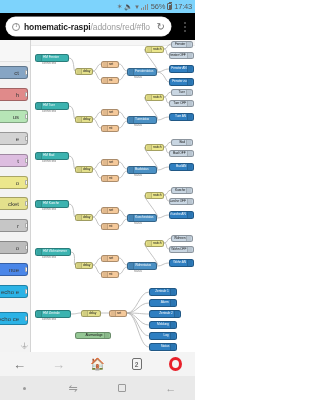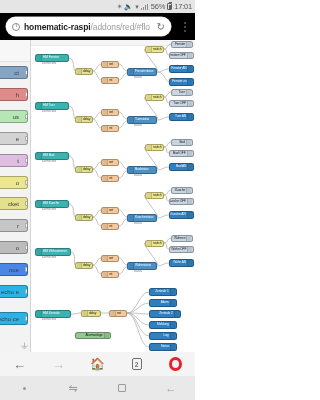--- a/index.html
+++ b/index.html
@@ -6,21 +6,21 @@
   html, body {
     width: 195px; height: 400px;
     font-family: "Liberation Sans", sans-serif;
     overflow: hidden; background: #ffffff;
   }
   #screen { position: relative; width: 195px; height: 400px; overflow: hidden; }
 
   
   #status-bar {
     position: absolute; top: 0; left: 0; width: 195px; height: 13px;
-    background: #e5e5e5; display: flex; align-items: center;
+    background: #7dd3fc; display: flex; align-items: center;
     justify-content: flex-end; padding-right: 3px; gap: 2px;
   }
   #status-bar .sicon { font-size: 7px; color: #6d6d6d; line-height: 1; }
   #status-bar .stext { font-size: 7.5px; color: #595959; line-height: 1; letter-spacing: -0.2px; }
   .bars { display:inline-block; width:8px; height:7px; position:relative; }
   .bars i { position:absolute; bottom:0; width:1.4px; background:#8a8a8a; display:block;}
   .bars i:nth-child(1){left:0; height:2px;}
   .bars i:nth-child(2){left:2px; height:3.4px;}
   .bars i:nth-child(3){left:4px; height:4.8px;}
   .bars i:nth-child(4){left:6px; height:6.2px;}
@@ -134,21 +134,21 @@
     <span class="sicon">🔈</span>
     <span class="sicon">▾</span>
     <span class="bars">
         <i></i>
         <i></i>
         <i></i>
         <i></i>
       </span>
     <span class="stext">56%</span>
     <span class="batt"></span>
-    <span class="stext">17:01</span>
+    <span class="stext">17:43</span>
   </div>
 
   <div id="url-bar">
     <div id="url-pill">
       <span class="info-circle"></span>
       <span id="url-text"><span id="url-host">homematic-raspi</span><span id="url-path">/addons/red/#flo</span></span>
       <span id="reload-icon">↻</span>
     </div>
     <div id="menu-dots">
         <span></span>

